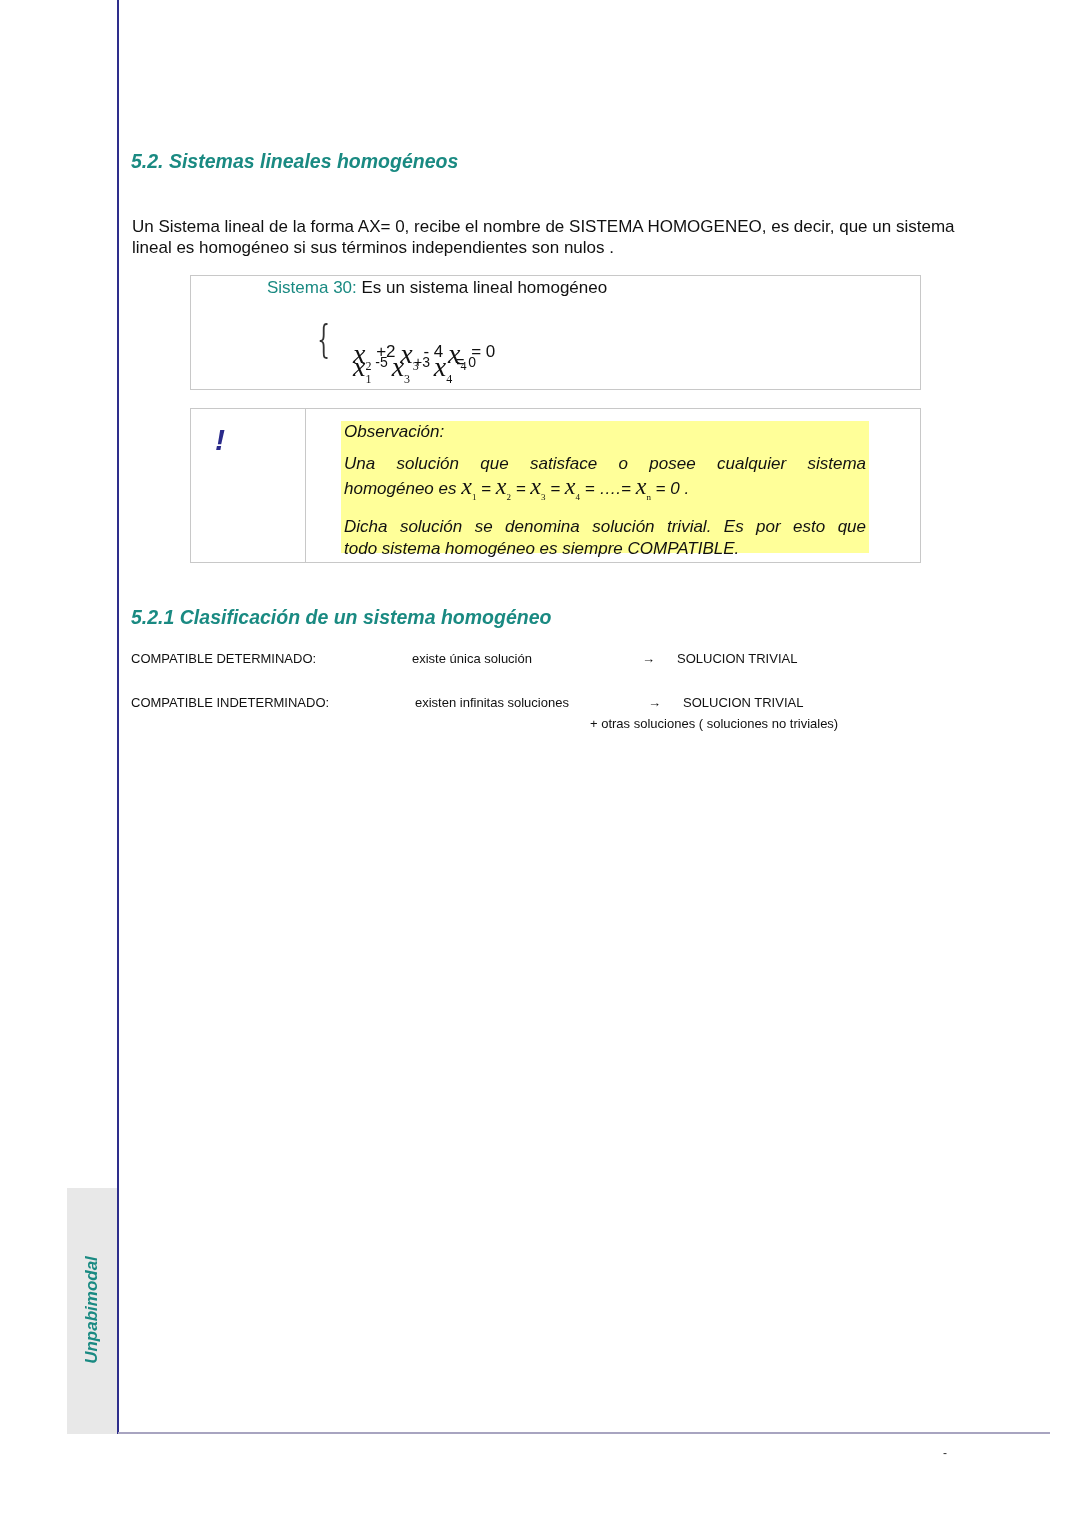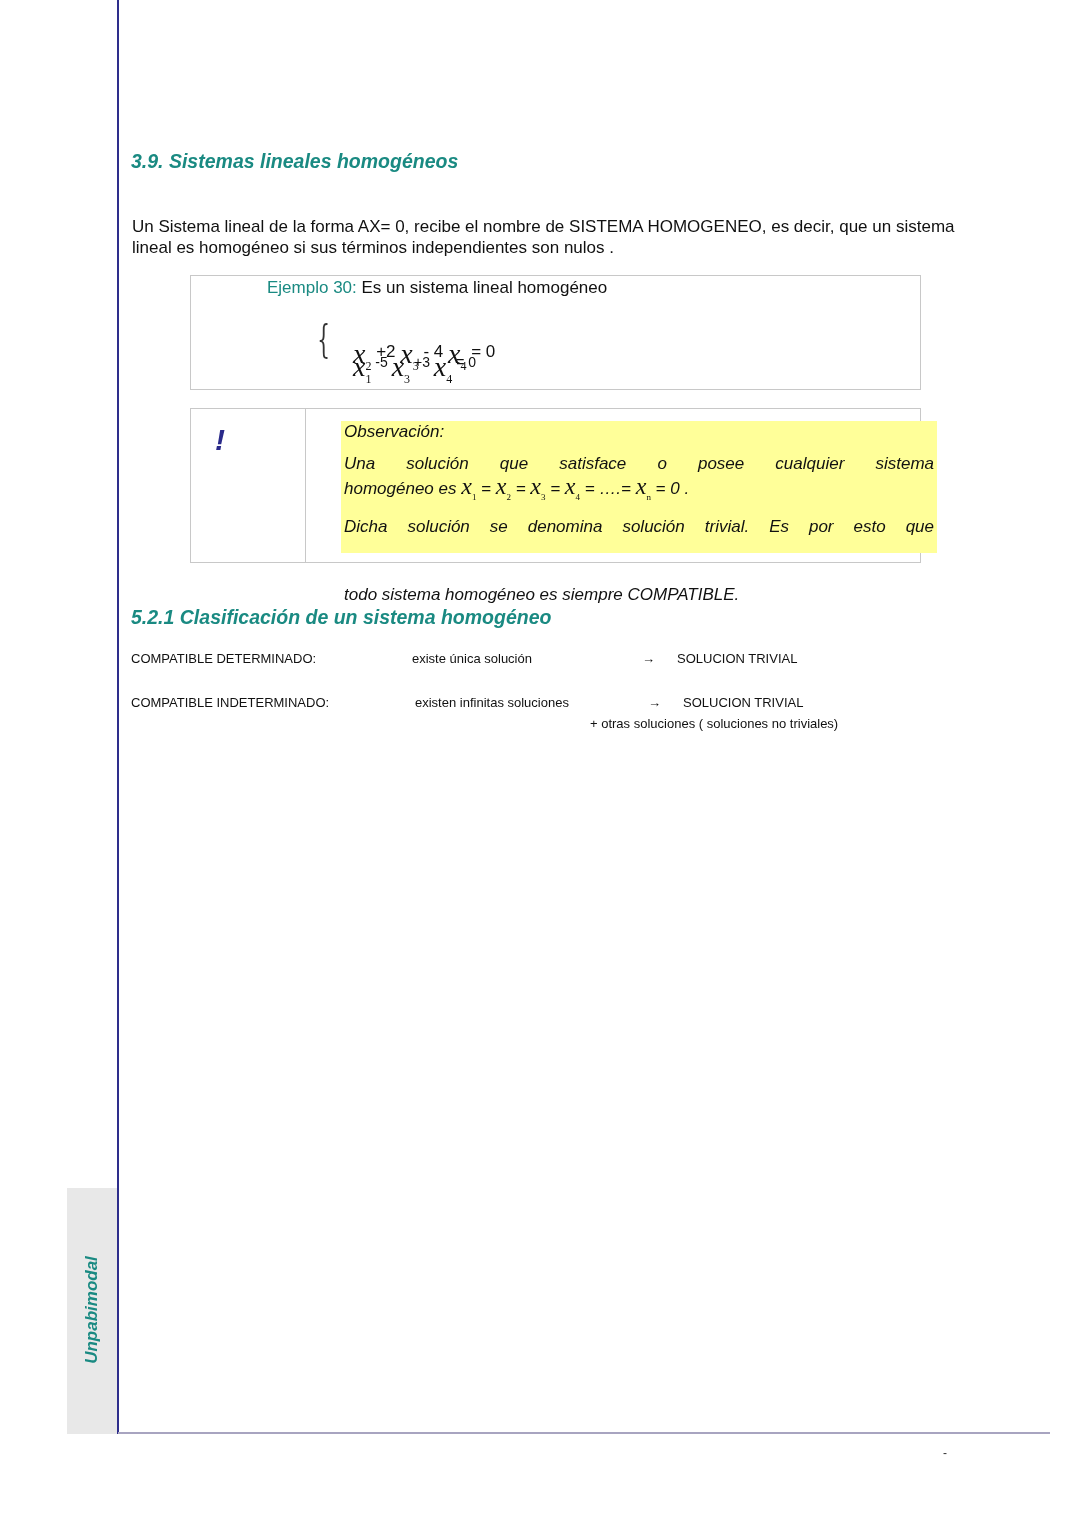--- a/index.html
+++ b/index.html
@@ -36,51 +36,51 @@
   .eq sub { font-size: 12px; font-style: normal; }
   .eq .c { font-family: "Liberation Sans", sans-serif; font-style: normal; vertical-align: 9px; }
   .eq1 { top: 28px; margin-top: 47px; }
   .eq1 .c { font-size: 14px; }
   .eq2 { top: 62px; }
   .eq2 .c { font-size: 17px; vertical-align: 6px; }
 
   .box2 { position: absolute; left: 190px; top: 408px; width: 729px; height: 153px; border: 1px solid #c8c8c8; }
   .box2 .col-icon { position: absolute; left: 0; top: 0; width: 114px; height: 100%; border-right: 1px solid #c8c8c8; }
   .excl { position: absolute; left: 24px; top: 14px; font-size: 30px; font-weight: bold; font-style: italic; color: #2a2a8a; }
-  .obs { position: absolute; left: 150px; top: 12px; width: 596px; height: 132px; background: #ffff99; font-style: italic; font-size: 17px; padding: 0 3px; box-sizing: border-box; }
+  .obs { position: absolute; left: 150px; top: 12px; width: 528px; height: 132px; background: #ffff99; font-style: italic; font-size: 17px; padding: 0 3px; box-sizing: border-box; }
   .obs p { margin: 0; text-align: justify; text-align-last: justify; line-height: 22px; }
   .obs .t { margin-bottom: 10px; text-align-last: left; }
   .obs .p1 { line-height: 22px; }
   .obs .p1 .l2 { display: block; text-align-last: left; }
   .obs .math { font-family: "Liberation Serif", serif; font-size: 24px; }
   .obs .math sub { font-size: 9px; font-style: normal; }
   .obs .p2 { margin-top: 8px; }
-  .obs .p2 .last { display:block; text-align-last: left; margin-top: 46px; }
+  .obs .p2 .last { display:block; text-align-last: left; }
 
   h3.sub {
     position: absolute; left: 131px; top: 606px; margin: 0;
     font-size: 19.5px; font-weight: bold; font-style: italic; color: #1a8a82;
   }
   .row { position: absolute; font-size: 13px; white-space: nowrap; }
 </style>
 </head>
 <body>
 
 <div class="vline"></div>
 <div class="hline"></div>
 <div class="side-band"></div>
 <div class="side-label">Unpabimodal</div>
 <div class="page-num">-</div>
 
-<h2 class="sec">3.9. Sistemas lineales homogéneos</h2>
+<h2 class="sec">5.2. Sistemas lineales homogéneos</h2>
 <div class="intro">Un Sistema lineal de la forma AX= 0, recibe el nombre de SISTEMA HOMOGENEO, es decir, que un sistema lineal es homogéneo si sus términos independientes son nulos .</div>
 
 <div class="box1">
   <div class="ej-title">
-    <span class="lbl">Ejemplo 30:</span><span> Es un sistema lineal homogéneo</span>
+    <span class="lbl">Sistema 30:</span><span> Es un sistema lineal homogéneo</span>
   </div>
   <div class="brace">{</div>
   <div class="eq eq1">
     <span>x</span><sub>1</sub><span class="c"> -5 </span><span>x</span><sub>3</sub><span class="c"> +3 </span><span>x</span><sub>4</sub><span class="c"> = 0</span>
   </div>
   <div class="eq eq2">
     <span>x</span><sub>2</sub><span class="c"> +2 </span><span>x</span><sub>3</sub><span class="c"> - 4 </span><span>x</span><sub>4</sub><span class="c"> = 0</span>
   </div>
 </div>
 

